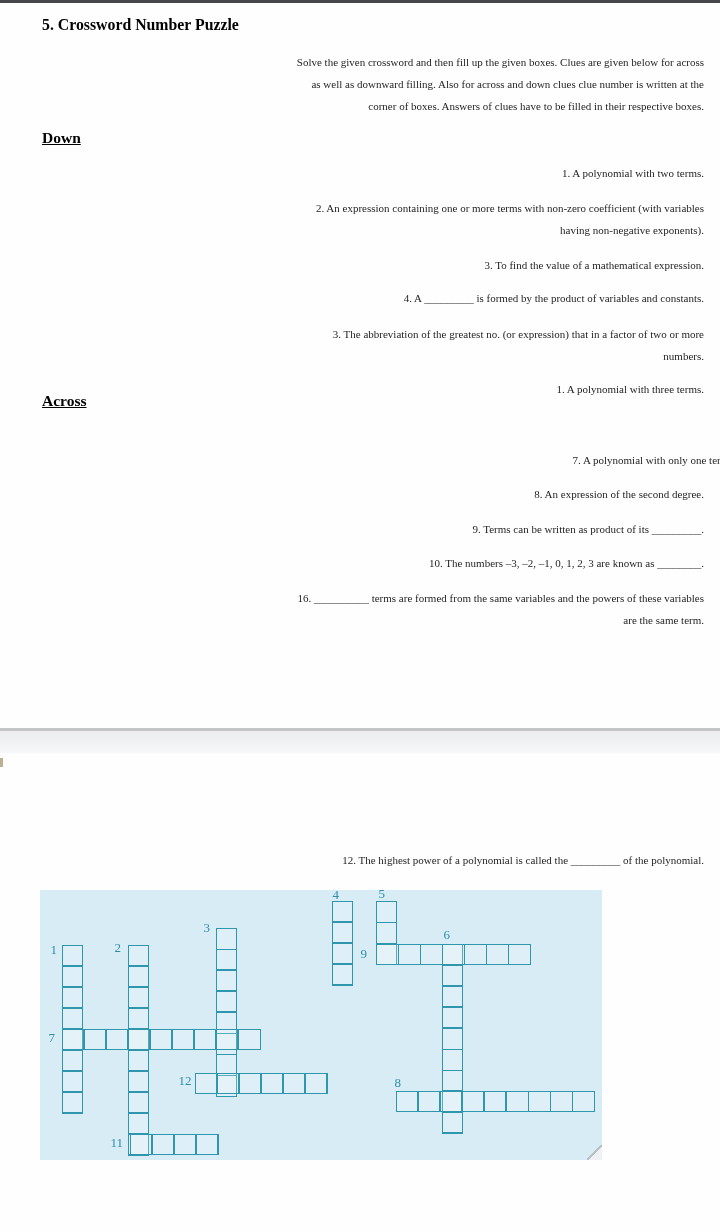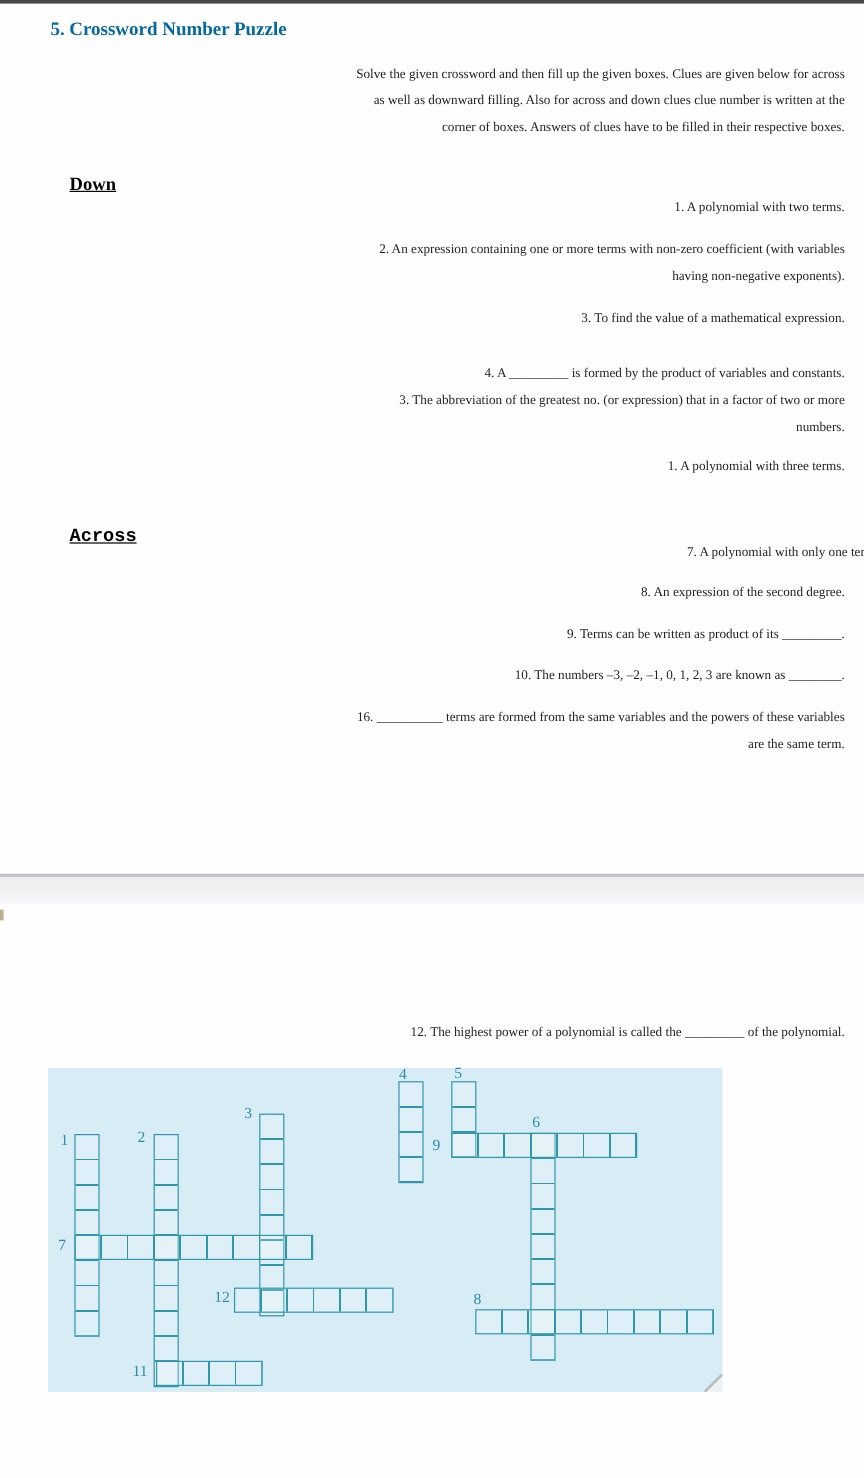--- a/index.html
+++ b/index.html
@@ -8,30 +8,30 @@
     background:#fefefe;
     font-family:"Liberation Serif","DejaVu Serif",serif;
     color:#1f1f1f;
     position:relative;
     overflow:hidden;
   }
   .abs{position:absolute;}
   .top-border{left:0;top:0;width:720px;height:2.5px;background:#45474a;}
   .page-title{
     left:42px;top:16px;width:660px;margin:0;
-    font-size:15.8px;font-weight:bold;color:#0369a1;
+    font-size:15.8px;font-weight:bold;color:#000000;
   }
   .para{
     left:42px;width:662px;margin:0;
     font-size:11px;line-height:21.8px;
     white-space:pre-line;
     text-align:right;
   }
   .section-heading{
-    left:42px;margin:16px;
+    left:42px;margin:0;
     font-size:15.5px;font-weight:bold;color:#000;
     text-decoration:underline;
   }
   .divider{
     left:0;top:728px;width:720px;height:25px;
     background:linear-gradient(to bottom,#c4c5c7 0px,#c4c5c7 2.5px,#ededef 2.5px,#f0f1f3 14px,#f7f8f9 25px);
   }
   .edge-artifact{left:0;top:758px;width:3px;height:9px;background:#b2a27c;opacity:.85;}
   .panel{
     left:40px;top:890px;width:562px;height:270px;
@@ -69,26 +69,26 @@
 <p class="abs para" style="top:52px;">Solve the given crossword and then fill up the given boxes. Clues are given below for across
 as well as downward filling. Also for across and down clues clue number is written at the
 corner of boxes. Answers of clues have to be filled in their respective boxes.</p>
 
 <h2 class="abs section-heading" style="top:129px;">Down</h2>
 
 <p class="abs para" style="top:163px;">1. A polynomial with two terms.</p>
 <p class="abs para" style="top:198px;">2. An expression containing one or more terms with non-zero coefficient (with variables
 having non-negative exponents).</p>
 <p class="abs para" style="top:255px;">3. To find the value of a mathematical expression.</p>
-<p class="abs para" style="top:301px;">4. A _________ is formed by the product of variables and constants.</p>
+<p class="abs para" style="top:288px;">4. A _________ is formed by the product of variables and constants.</p>
 <p class="abs para" style="top:324px;">3. The abbreviation of the greatest no. (or expression) that in a factor of two or more
 numbers.</p>
 <p class="abs para" style="top:379px;">1. A polynomial with three terms.</p>
 
-<h2 class="abs section-heading" style="top:422px;font-family:Liberation Mono, monospace;">Across</h2>
+<h2 class="abs section-heading" style="top:392px;">Across</h2>
 
 <p class="abs para" style="top:450px;margin-left:28px;">7. A polynomial with only one term.</p>
 <p class="abs para" style="top:484px;">8. An expression of the second degree.</p>
 <p class="abs para" style="top:519px;">9. Terms can be written as product of its _________.</p>
 <p class="abs para" style="top:553px;">10. The numbers –3, –2, –1, 0, 1, 2, 3 are known as ________.</p>
 <p class="abs para" style="top:588px;">16. __________ terms are formed from the same variables and the powers of these variables
 are the same term.</p>
 
 <div class="abs divider"></div>
 <div class="abs edge-artifact"></div>

